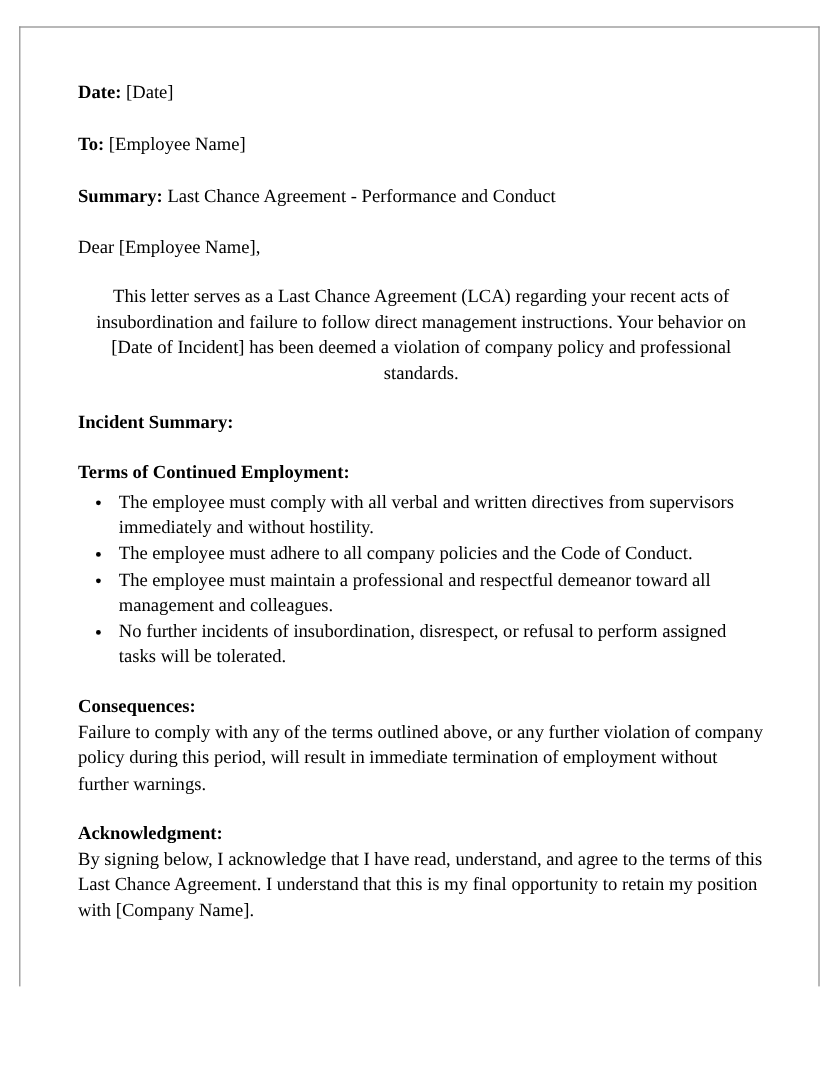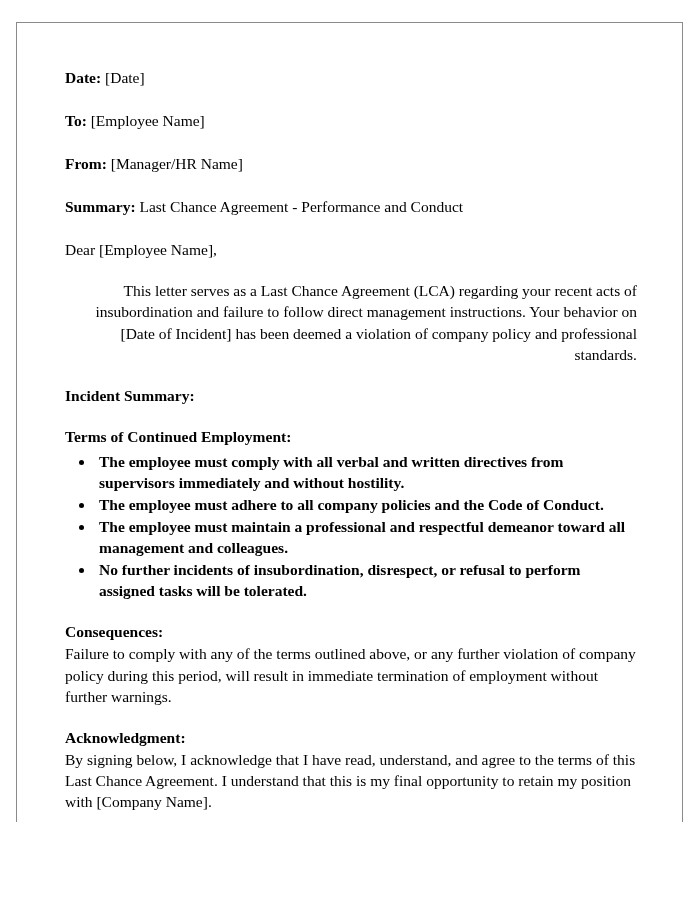--- a/index.html
+++ b/index.html
@@ -46,64 +46,59 @@
     margin: 0 0 22px 0;
   }
   .field-line .lbl {
     font-weight: bold;
   }
   .salutation {
     margin: 0 0 20px 0;
   }
   .para {
     margin: 0 0 20px 0;
-    text-align: right;
+    text-align: center;
   }
   .section {
     margin: 0 0 20px 0;
   }
   .section-head {
     font-weight: bold;
     margin: 0 0 1px 0;
   }
   .section-body {
     margin: 0;
   }
   ul.terms {
     margin: 4px 0 0 0;
     padding-left: 30px;
     list-style: disc;
   }
   ul.terms li {
     margin: 0 0 1px 0;
     padding-left: 4px;
-    font-weight: bold;
   }
 </style>
 </head>
 <body>
 
 <div class="page">
   <div class="sheet">
     <div class="content">
 
       <p class="field-line">
         <span class="lbl">Date:</span>
         <span>[Date]</span>
       </p>
 
       <p class="field-line">
         <span class="lbl">To:</span>
         <span>[Employee Name]</span>
       </p>
 
-      <p class="field-line">
-        <span class="lbl">From:</span>
-        <span>[Manager/HR Name]</span>
-      </p>
 
       <p class="field-line">
         <span class="lbl">Summary:</span>
         <span>Last Chance Agreement - Performance and Conduct</span>
       </p>
 
       <p class="salutation">Dear [Employee Name],</p>
 
       <p class="para">This letter serves as a Last Chance Agreement (LCA) regarding your recent acts of insubordination and failure to follow direct management instructions. Your behavior on [Date of Incident] has been deemed a violation of company policy and professional standards.</p>
 

